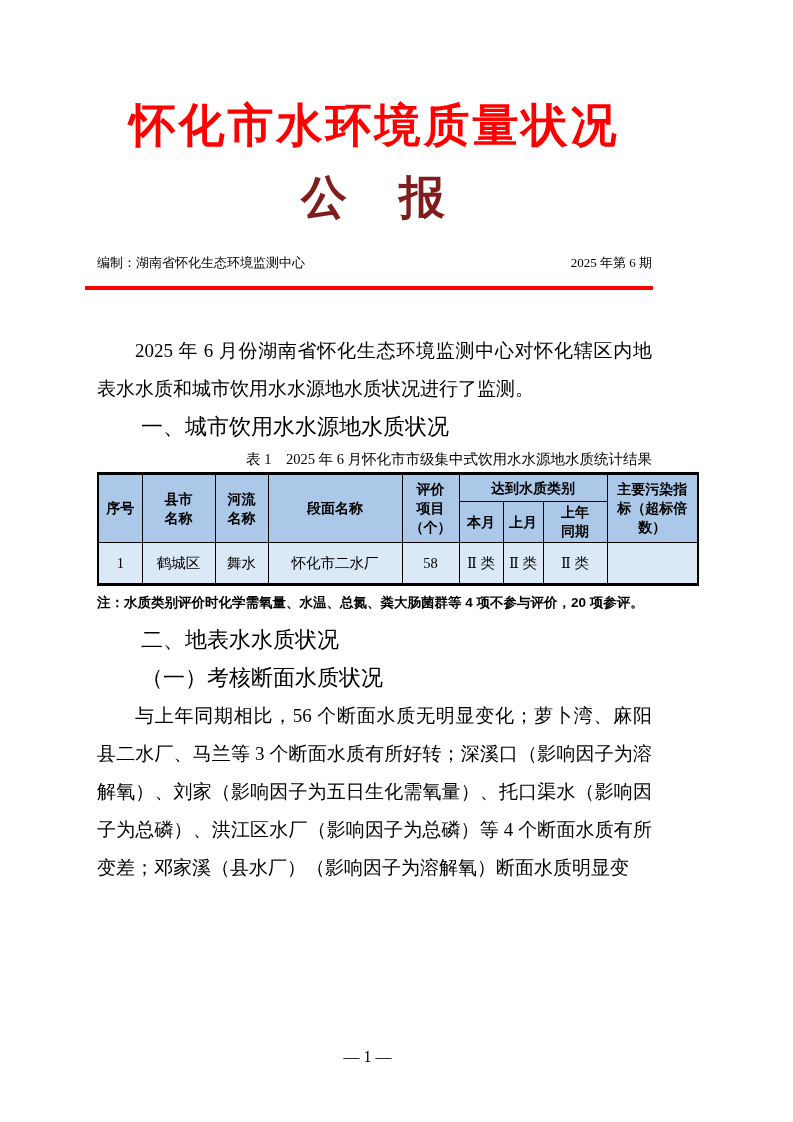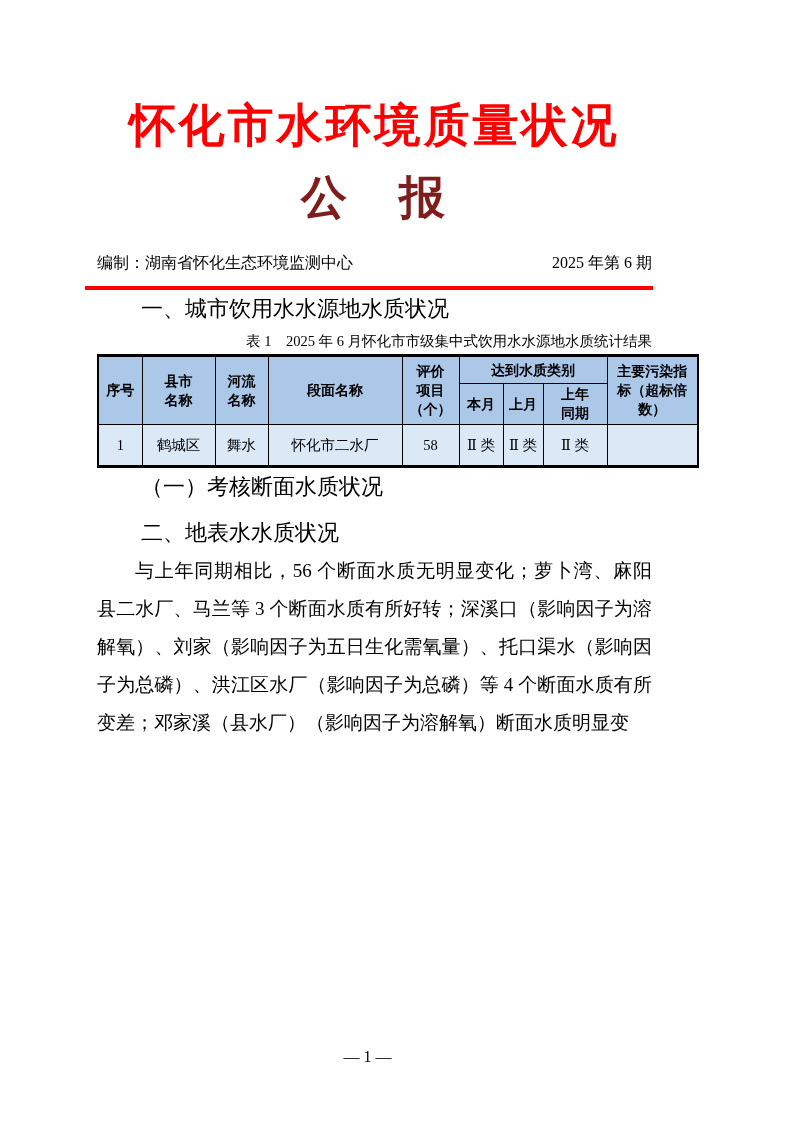--- a/index.html
+++ b/index.html
@@ -40,21 +40,21 @@
     line-height: 58px;
     letter-spacing: 3px;
     color: #7f1d1d;
     white-space: pre;
   }
   .byline {
     margin-top: 24px;
     display: flex;
     justify-content: space-between;
     align-items: flex-start;
-    font-size: 16px;
+    font-size: 13px;
     line-height: 26px;
   }
   .red-rule {
     height: 4px;
     background: #ff0000;
     margin-top: 10px;
     margin-left: -12px;
     margin-right: -1px;
   }
   
@@ -139,20 +139,21 @@
     <div class="doc-title-line1">怀化市水环境质量状况</div>
     <div class="doc-title-line2">公　报</div>
 
     <div class="byline">
       <span>编制：湖南省怀化生态环境监测中心</span>
       <span>2025 年第 6 期</span>
     </div>
 
     <div class="red-rule"></div>
 
+    <p class="para intro-para">2025 年 6 月份湖南省怀化生态环境监测中心对怀化辖区内地表水水质和城市饮用水水源地水质状况进行了监测。</p>
 
     <p class="sec-heading">一、城市饮用水水源地水质状况</p>
 
 
     <div class="table-caption">表 1　2025 年 6 月怀化市市级集中式饮用水水源地水质统计结果</div>
 
     <table class="wq-table">
       <colgroup>
         <col style="width:44px">
         <col style="width:73px">
@@ -193,23 +194,24 @@
           <td>怀化市二水厂</td>
           <td>58</td>
           <td>Ⅱ 类</td>
           <td>Ⅱ 类</td>
           <td>Ⅱ 类</td>
           <td></td>
         </tr>
       </tbody>
     </table>
 
+    <div class="table-note">注：水质类别评价时化学需氧量、水温、总氮、粪大肠菌群等 4 项不参与评价，20 项参评。</div>
+
+    <p class="sec-heading sec2-heading">二、地表水水质状况</p>
 
     <p class="sec-heading">（一）考核断面水质状况</p>
-
-    <p class="sec-heading sec2-heading">二、地表水水质状况</p>
 
     <p class="para">与上年同期相比，56 个断面水质无明显变化；萝卜湾、麻阳县二水厂、马兰等 3 个断面水质有所好转；深溪口（影响因子为溶解氧）、刘家（影响因子为五日生化需氧量）、托口渠水（影响因子为总磷）、洪江区水厂（影响因子为总磷）等 4 个断面水质有所变差；邓家溪（县水厂）（影响因子为溶解氧）断面水质明显变</p>
 
   </div>
 
   <div class="page-number">— 1 —</div>
 </div>
 
 </body></html>

